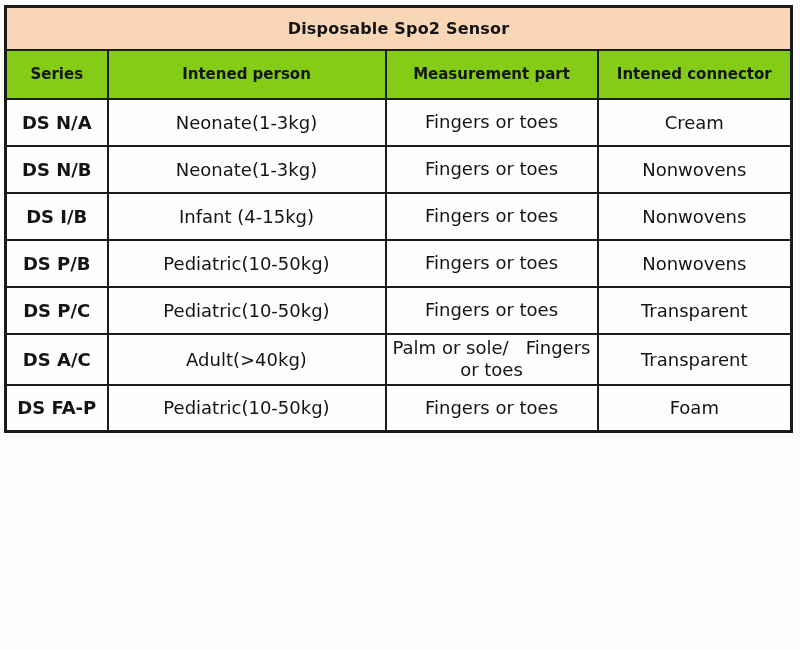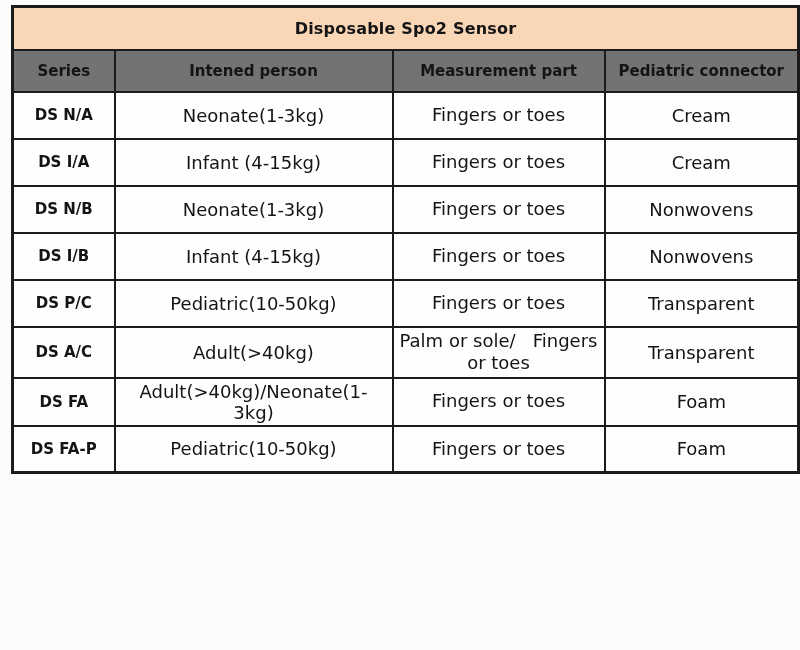--- a/index.html
+++ b/index.html
@@ -7,21 +7,21 @@
     width: 800px;
     height: 650px;
     background: #fcfcfc;
     font-family: "DejaVu Sans", "Liberation Sans", sans-serif;
     color: #141414;
     overflow: hidden;
   }
   .page {
     width: 800px;
     height: 650px;
-    padding: 5px 11px;
+    padding: 5px 4px;
   }
   table.spec-table {
     width: 786px;
     border-collapse: collapse;
     table-layout: fixed;
     background: #fefefe;
     border: 3px solid #1b1b1b;
   }
   col.c-series    { width: 102px; }
   col.c-person    { width: 278px; }
@@ -35,33 +35,33 @@
     padding: 2px 4px;
   }
   tr.title-row td {
     height: 43px;
     background: #f8d6b6;
     font-weight: bold;
     font-size: 16px;
     letter-spacing: 0.2px;
   }
   tr.header-row th {
-    height: 42px;
-    background: #737373;
+    height: 49px;
+    background: #84cc16;
     font-weight: bold;
     font-size: 15px;
   }
   tr.data-row td {
     height: 47px;
     font-size: 18px;
     background: #fefefe;
   }
   tr.data-row td.series-cell {
     font-weight: bold;
-    font-size: 15px;
+    font-size: 18px;
   }
   td.part-cell {
     white-space: pre-wrap;
     line-height: 1.25;
     border-radius: 14px;
   }
 </style>
 </head>
 <body>
 
@@ -74,67 +74,61 @@
         <col class="c-connector">
     </colgroup>
     <tbody>
       <tr class="title-row">
         <td colspan="4">Disposable Spo2 Sensor</td>
       </tr>
       <tr class="header-row">
         <th>Series</th>
         <th>Intened person</th>
         <th>Measurement part</th>
-        <th>Pediatric connector</th>
+        <th>Intened connector</th>
       </tr>
 
       <tr class="data-row">
         <td class="series-cell">DS N/A</td>
         <td class="person-cell">Neonate(1-3kg)</td>
-        <td class="part-cell">Fingers or toes</td>
-        <td class="connector-cell">Cream</td>
-      </tr>
-      <tr class="data-row">
-        <td class="series-cell">DS I/A</td>
-        <td class="person-cell">Infant (4-15kg)</td>
         <td class="part-cell">Fingers or toes</td>
         <td class="connector-cell">Cream</td>
       </tr>
       <tr class="data-row">
         <td class="series-cell">DS N/B</td>
         <td class="person-cell">Neonate(1-3kg)</td>
         <td class="part-cell">Fingers or toes</td>
         <td class="connector-cell">Nonwovens</td>
       </tr>
       <tr class="data-row">
         <td class="series-cell">DS I/B</td>
         <td class="person-cell">Infant (4-15kg)</td>
+        <td class="part-cell">Fingers or toes</td>
+        <td class="connector-cell">Nonwovens</td>
+      </tr>
+      <tr class="data-row">
+        <td class="series-cell">DS P/B</td>
+        <td class="person-cell">Pediatric(10-50kg)</td>
         <td class="part-cell">Fingers or toes</td>
         <td class="connector-cell">Nonwovens</td>
       </tr>
       <tr class="data-row">
         <td class="series-cell">DS P/C</td>
         <td class="person-cell">Pediatric(10-50kg)</td>
         <td class="part-cell">Fingers or toes</td>
         <td class="connector-cell">Transparent</td>
       </tr>
       <tr class="data-row">
         <td class="series-cell">DS A/C</td>
         <td class="person-cell">Adult(&gt;40kg)</td>
         <td class="part-cell">Palm or sole/   Fingers
 or toes</td>
         <td class="connector-cell">Transparent</td>
       </tr>
       <tr class="data-row">
-        <td class="series-cell">DS FA</td>
-        <td class="person-cell">Adult(&gt;40kg)/Neonate(1-3kg)</td>
-        <td class="part-cell">Fingers or toes</td>
-        <td class="connector-cell">Foam</td>
-      </tr>
-      <tr class="data-row">
         <td class="series-cell">DS FA-P</td>
         <td class="person-cell">Pediatric(10-50kg)</td>
         <td class="part-cell">Fingers or toes</td>
         <td class="connector-cell">Foam</td>
       </tr>
     </tbody>
   </table>
 </div>
 
 </body></html>

